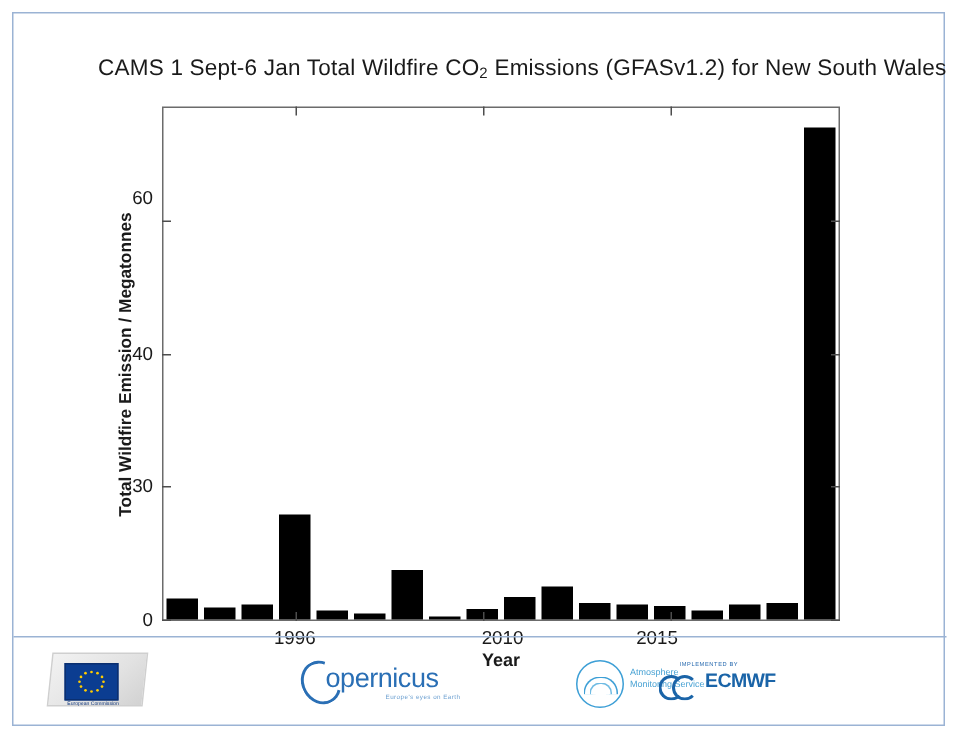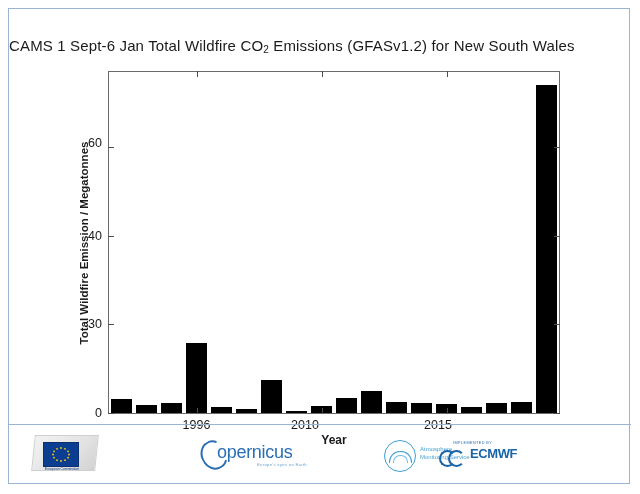--- a/index.html
+++ b/index.html
@@ -12,21 +12,21 @@
   .slide{
     position:absolute;left:8px;top:8px;
     width:622px;height:476px;
     border:1px solid #9bb3d4;
     background:#ffffff;
     box-sizing:border-box;
   }
   
   .chart-title{
     position:absolute;left:0;top:28px;width:622px;
-    text-align:left;
+    text-align:right;
     font-size:15px;color:#1a1a1a;
     letter-spacing:0.15px;
     white-space:nowrap;
   }
   .chart-title sub{font-size:10px;vertical-align:-2px;}
   
   .plot-wrap{position:absolute;left:0;top:0;width:622px;height:476px;}
   .axes{
     position:absolute;
     left:99px;top:62px;
@@ -184,27 +184,27 @@
         <div class="ytick-r" style="top: 341px;"></div>
         <div class="ylabel-txt" style="top: 341px;">0</div>
         <div class="ytick" style="top: 252.429px;"></div>
         <div class="ytick-r" style="top: 252.429px;"></div>
         <div class="ylabel-txt" style="top: 252.429px;">30</div>
         <div class="ytick" style="top: 163.857px;"></div>
         <div class="ytick-r" style="top: 163.857px;"></div>
         <div class="ylabel-txt" style="top: 163.857px;">40</div>
         <div class="ytick" style="top: 75.2857px;"></div>
         <div class="ytick-r" style="top: 75.2857px;"></div>
-        <div class="ylabel-txt" style="top: 71px; text-align: center;">60</div>
+        <div class="ylabel-txt" style="top: 60px; text-align: center;">60</div>
         <div class="xtick" style="left: 87.5px;"></div>
         <div class="xtick-t" style="left: 87.5px;"></div>
         <div class="xlabel-txt" style="left: 87.5px;">1996</div>
         <div class="xtick" style="left: 212.5px;"></div>
         <div class="xtick-t" style="left: 212.5px;"></div>
-        <div class="xlabel-txt" style="left: 196px;">2010</div>
+        <div class="xlabel-txt" style="left: 226px;">2010</div>
         <div class="xtick" style="left: 337.5px;"></div>
         <div class="xtick-t" style="left: 337.5px;"></div>
         <div class="xlabel-txt" style="left: 329px;">2015</div>
       </div>
 
     <div class="axis-title-x">Year</div>
   </div>
 
   <div class="footer">
 

